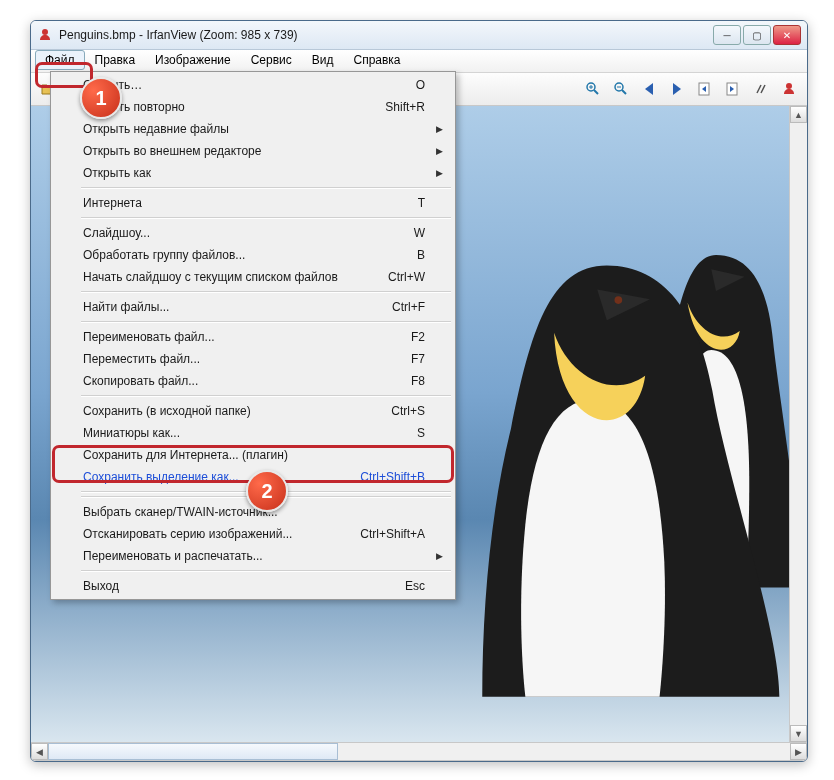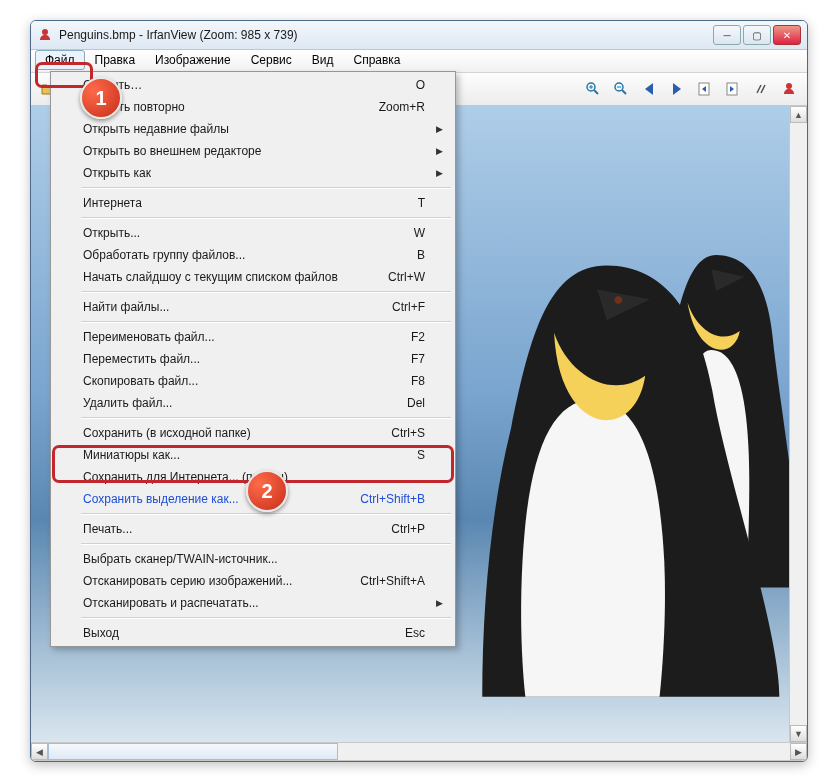--- a/index.html
+++ b/index.html
@@ -210,42 +210,42 @@
  </div>
 </div>
 
 <div class="dropdown">
  <div class="mi">
         <span>Открыть…</span>
         <span class="sc">O</span>
       </div>
  <div class="mi">
         <span>Открыть повторно</span>
-        <span class="sc">Zoom+R</span>
+        <span class="sc">Shift+R</span>
       </div>
  <div class="mi">
         <span>Открыть недавние файлы</span>
         <span class="sub">▶</span>
       </div>
  <div class="mi">
         <span>Открыть во внешнем редакторе</span>
         <span class="sub">▶</span>
       </div>
  <div class="mi">
         <span>Открыть как</span>
         <span class="sub">▶</span>
       </div>
  <div class="msep"></div>
  <div class="mi">
         <span>Интернета</span>
         <span class="sc">T</span>
       </div>
  <div class="msep"></div>
  <div class="mi">
-        <span>Открыть...</span>
+        <span>Слайдшоу...</span>
         <span class="sc">W</span>
       </div>
  <div class="mi">
         <span>Обработать группу файлов...</span>
         <span class="sc">B</span>
       </div>
  <div class="mi">
         <span>Начать слайдшоу с текущим списком файлов</span>
         <span class="sc">Ctrl+W</span>
       </div>
@@ -259,56 +259,48 @@
         <span>Переименовать файл...</span>
         <span class="sc">F2</span>
       </div>
  <div class="mi">
         <span>Переместить файл...</span>
         <span class="sc">F7</span>
       </div>
  <div class="mi">
         <span>Скопировать файл...</span>
         <span class="sc">F8</span>
-      </div>
- <div class="mi">
-        <span>Удалить файл...</span>
-        <span class="sc">Del</span>
       </div>
  <div class="msep"></div>
  <div class="mi">
         <span>Сохранить (в исходной папке)</span>
         <span class="sc">Ctrl+S</span>
       </div>
  <div class="mi">
         <span>Миниатюры как...</span>
         <span class="sc">S</span>
       </div>
  <div class="mi">
         <span>Сохранить для Интернета... (плагин)</span>
       </div>
  <div class="mi disabled">
         <span>Сохранить выделение как...</span>
         <span class="sc">Ctrl+Shift+B</span>
       </div>
  <div class="msep"></div>
- <div class="mi">
-        <span>Печать...</span>
-        <span class="sc">Ctrl+P</span>
-      </div>
  <div class="msep"></div>
  <div class="mi">
         <span>Выбрать сканер/TWAIN-источник...</span>
       </div>
  <div class="mi">
         <span>Отсканировать серию изображений...</span>
         <span class="sc">Ctrl+Shift+A</span>
       </div>
  <div class="mi">
-        <span>Отсканировать и распечатать...</span>
+        <span>Переименовать и распечатать...</span>
         <span class="sub">▶</span>
       </div>
  <div class="msep"></div>
  <div class="mi">
         <span>Выход</span>
         <span class="sc">Esc</span>
       </div>
 </div>
 
 <div class="callout-box c1"></div>

